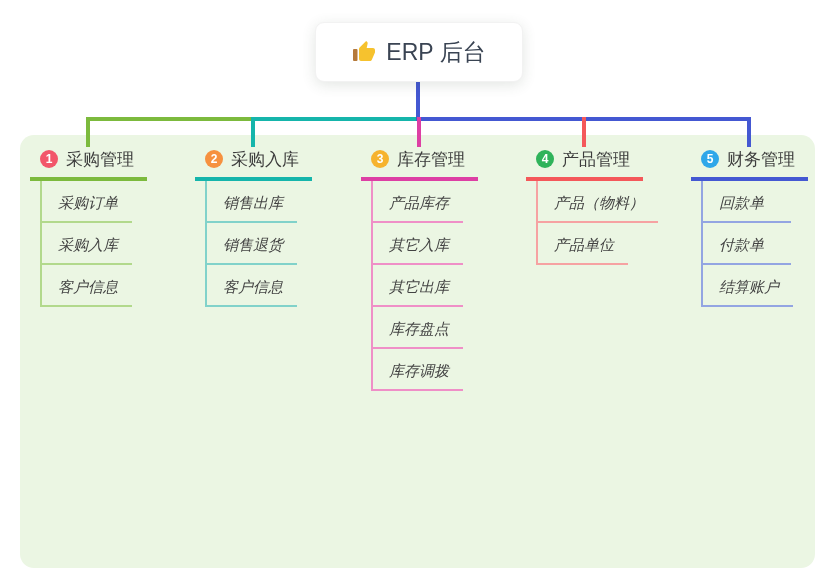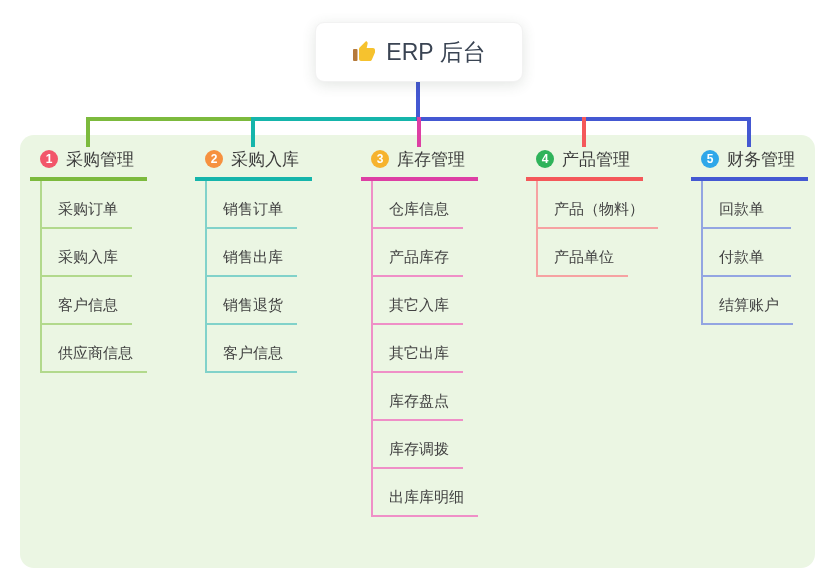--- a/index.html
+++ b/index.html
@@ -67,27 +67,28 @@
     color: #ffffff; font-size: 12px; font-weight: 700;
     display: flex; align-items: center; justify-content: center;
     line-height: 1;
   }
   .children {
     margin-left: 10px;
     border-left: 2px solid var(--light);
     width: max-content;
   }
   .child {
-    height: 48px;
+    height: 42px;
     display: flex; align-items: flex-end;
     border-bottom: 2px solid var(--light);
     padding: 0 14px 8px 16px;
     min-width: 88px; width: max-content;
     font-size: 15px; color: #434343;
     white-space: nowrap;
+    font-style: italic;
   }
 </style>
 </head>
 <body>
 
 <div class="panel"></div>
 
 <div class="line root-drop" style="background: rgb(68, 88, 210);"></div>
 <div class="line seg-green" style="background: rgb(124, 186, 61);"></div>
 <div class="line seg-teal" style="background: rgb(21, 181, 171);"></div>
@@ -110,50 +111,46 @@
 
 <div class="branch branch-1" style="--c: #7cba3d; --light: #b2d98c; --badge: #f2566a;">
   <div class="branch-header">
     <span class="badge">1</span>
     <span>采购管理</span>
   </div>
   <div class="children">
     <div class="child">采购订单</div>
     <div class="child">采购入库</div>
     <div class="child">客户信息</div>
-    <div class="child">供应商信息</div>
   </div>
 </div>
 
 <div class="branch branch-2" style="--c: #15b5ab; --light: #81d2ca; --badge: #f6913f;">
   <div class="branch-header">
     <span class="badge">2</span>
     <span>采购入库</span>
   </div>
   <div class="children">
-    <div class="child">销售订单</div>
     <div class="child">销售出库</div>
     <div class="child">销售退货</div>
     <div class="child">客户信息</div>
   </div>
 </div>
 
 <div class="branch branch-3" style="--c: #dd3fa4; --light: #ef8fc7; --badge: #f6b32e;">
   <div class="branch-header">
     <span class="badge">3</span>
     <span>库存管理</span>
   </div>
   <div class="children">
-    <div class="child">仓库信息</div>
     <div class="child">产品库存</div>
     <div class="child">其它入库</div>
     <div class="child">其它出库</div>
     <div class="child">库存盘点</div>
     <div class="child">库存调拨</div>
-    <div class="child">出库库明细</div>
   </div>
 </div>
 
 <div class="branch branch-4" style="--c: #f4585a; --light: #f6a2a2; --badge: #2fb35a;">
   <div class="branch-header">
     <span class="badge">4</span>
     <span>产品管理</span>
   </div>
   <div class="children">
     <div class="child">产品（物料）</div>

